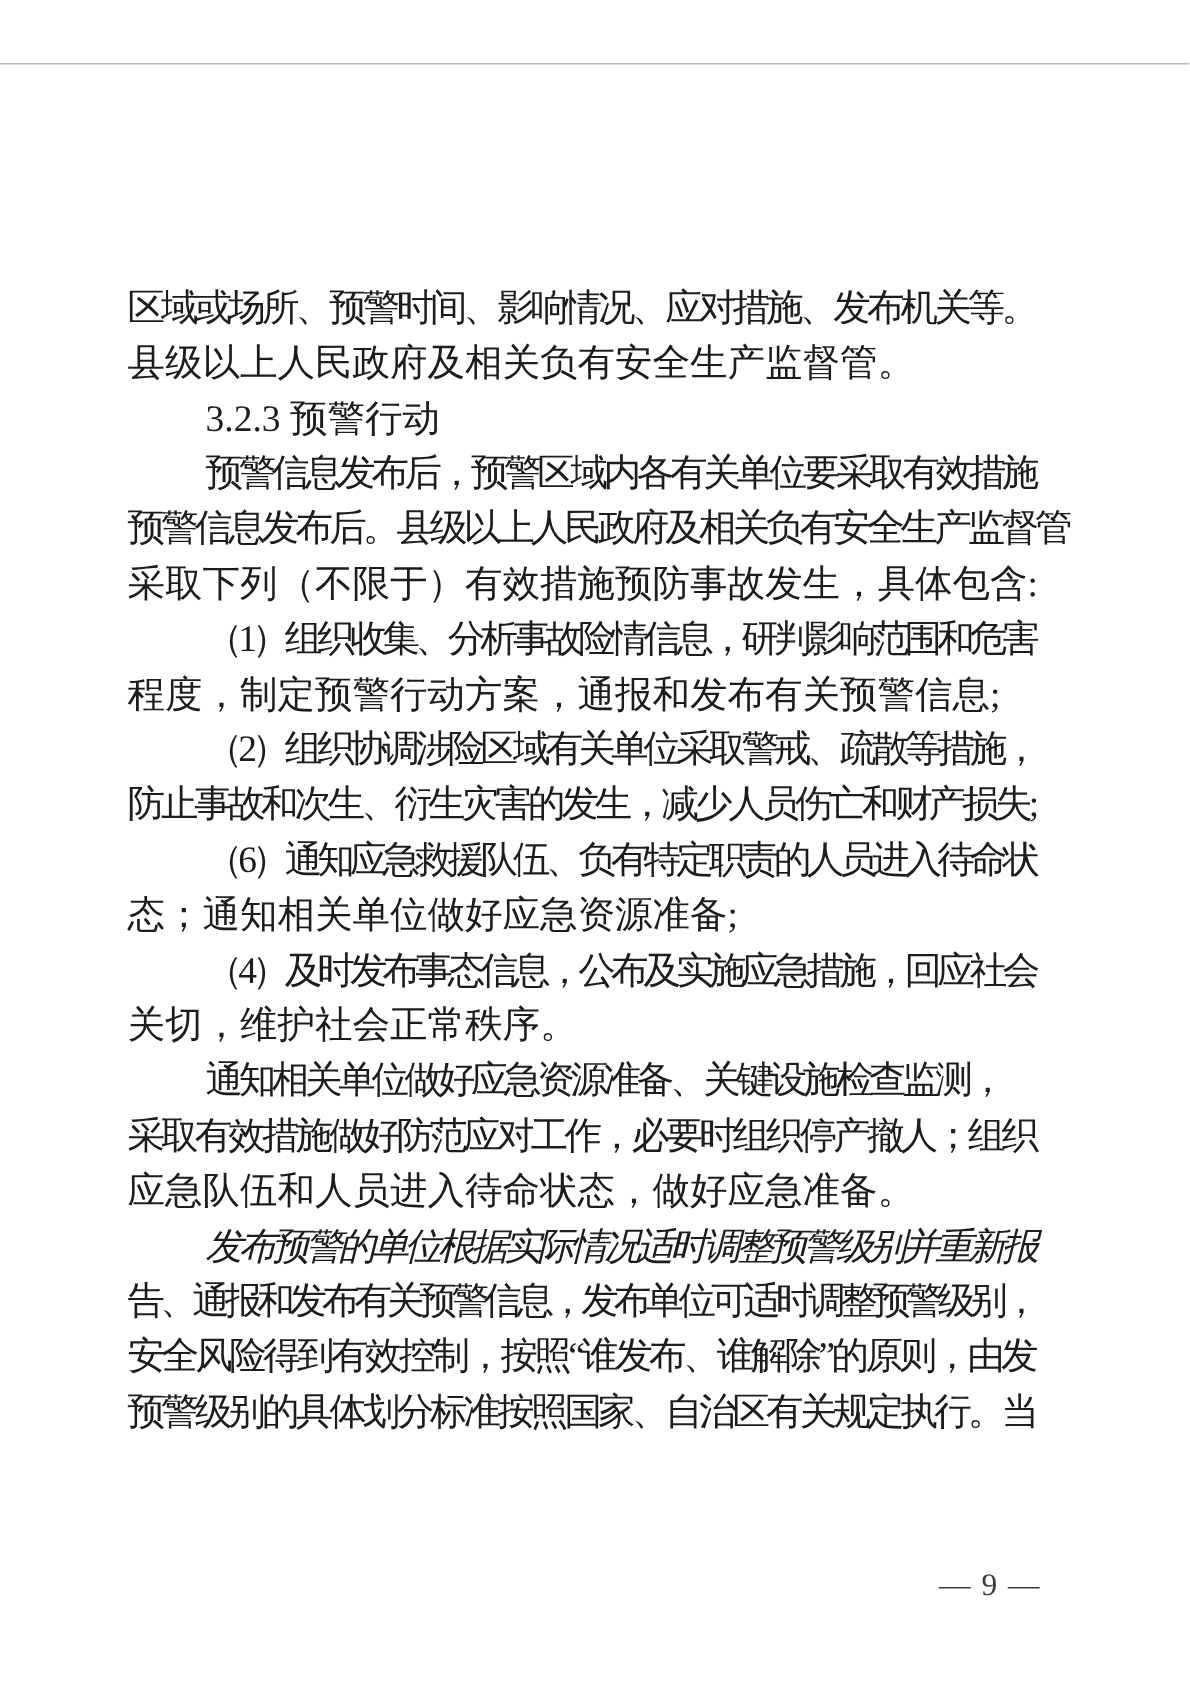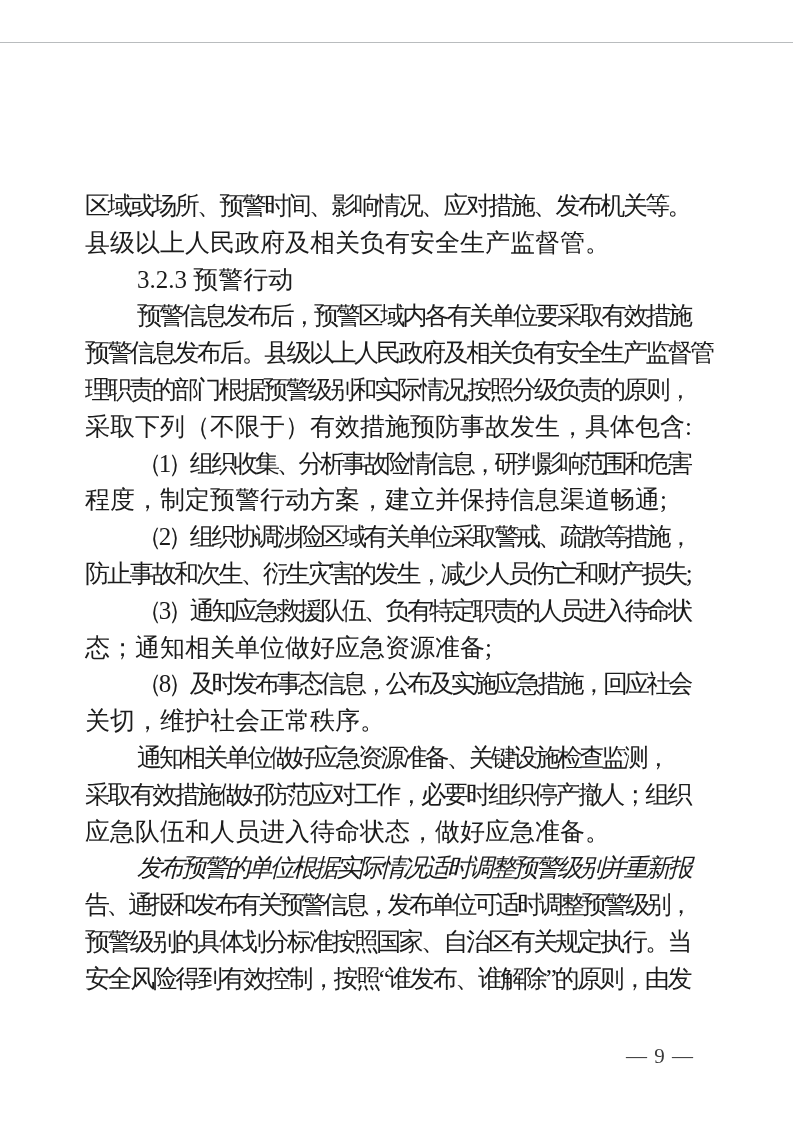--- a/index.html
+++ b/index.html
@@ -51,32 +51,31 @@
 </head>
 <body>
 
 <div class="page">
   <div class="body-text">
       <div class="line"><span class="run" style="letter-spacing: -2.59259px;">区域或场所、预警时间、影响情况、应对措施、发布机关等。</span></div>
       <div class="line"><span class="run">县级以上人民政府及相关负有安全生产监督管。</span></div>
       <div class="line indent"><span class="run">3.2.3 预警行动</span></div>
       <div class="line indent"><span class="run" style="letter-spacing: -2.88px;">预警信息发布后，预警区域内各有关单位要采取有效措施</span></div>
       <div class="line"><span class="run" style="letter-spacing: -2.59259px;">预警信息发布后。县级以上人民政府及相关负有安全生产监督管</span></div>
-      <div class="line"><span class="run" style="letter-spacing: -2.72321px;">理职责的部门根据预警级别和实际情况,按照分级负责的原则，</span></div>
       <div class="line"><span class="run">采取下列（不限于）有效措施预防事故发生，具体包含:</span></div>
       <div class="line indent"><span class="run" style="letter-spacing: -3.25px;">（1）组织收集、分析事故险情信息，研判影响范围和危害</span></div>
-      <div class="line"><span class="run">程度，制定预警行动方案，建立并保持信息渠道畅通;</span></div>
+      <div class="line"><span class="run">程度，制定预警行动方案，通报和发布有关预警信息;</span></div>
       <div class="line indent"><span class="run" style="letter-spacing: -3.25px;">（2）组织协调涉险区域有关单位采取警戒、疏散等措施，</span></div>
       <div class="line"><span class="run" style="letter-spacing: -2.74833px;">防止事故和次生、衍生灾害的发生，减少人员伤亡和财产损失;</span></div>
-      <div class="line indent"><span class="run" style="letter-spacing: -3.25px;">（3）通知应急救援队伍、负有特定职责的人员进入待命状</span></div>
+      <div class="line indent"><span class="run" style="letter-spacing: -3.25px;">（6）通知应急救援队伍、负有特定职责的人员进入待命状</span></div>
       <div class="line"><span class="run">态；通知相关单位做好应急资源准备;</span></div>
-      <div class="line indent"><span class="run" style="letter-spacing: -3.25px;">（8）及时发布事态信息，公布及实施应急措施，回应社会</span></div>
+      <div class="line indent"><span class="run" style="letter-spacing: -3.25px;">（4）及时发布事态信息，公布及实施应急措施，回应社会</span></div>
       <div class="line"><span class="run">关切，维护社会正常秩序。</span></div>
       <div class="line indent"><span class="run" style="letter-spacing: -2.88px;">通知相关单位做好应急资源准备、关键设施检查监测，</span></div>
       <div class="line"><span class="run" style="letter-spacing: -2.59259px;">采取有效措施做好防范应对工作，必要时组织停产撤人；组织</span></div>
       <div class="line"><span class="run">应急队伍和人员进入待命状态，做好应急准备。</span></div>
       <div class="line indent"><span class="run" style="letter-spacing: -2.88px; font-style: italic;">发布预警的单位根据实际情况适时调整预警级别并重新报</span></div>
       <div class="line"><span class="run" style="letter-spacing: -3.39286px;">告、通报和发布有关预警信息，发布单位可适时调整预警级别，</span></div>
+      <div class="line"><span class="run" style="letter-spacing: -2.40011px;">安全风险得到有效控制，按照“谁发布、谁解除”的原则，由发</span></div>
       <div class="line"><span class="run" style="letter-spacing: -2.59259px;">预警级别的具体划分标准按照国家、自治区有关规定执行。当</span></div>
-      <div class="line"><span class="run" style="letter-spacing: -2.40011px;">安全风险得到有效控制，按照“谁发布、谁解除”的原则，由发</span></div>
     </div>
   <div class="page-number">— 9 —</div>
 </div>
 
 </body></html>

